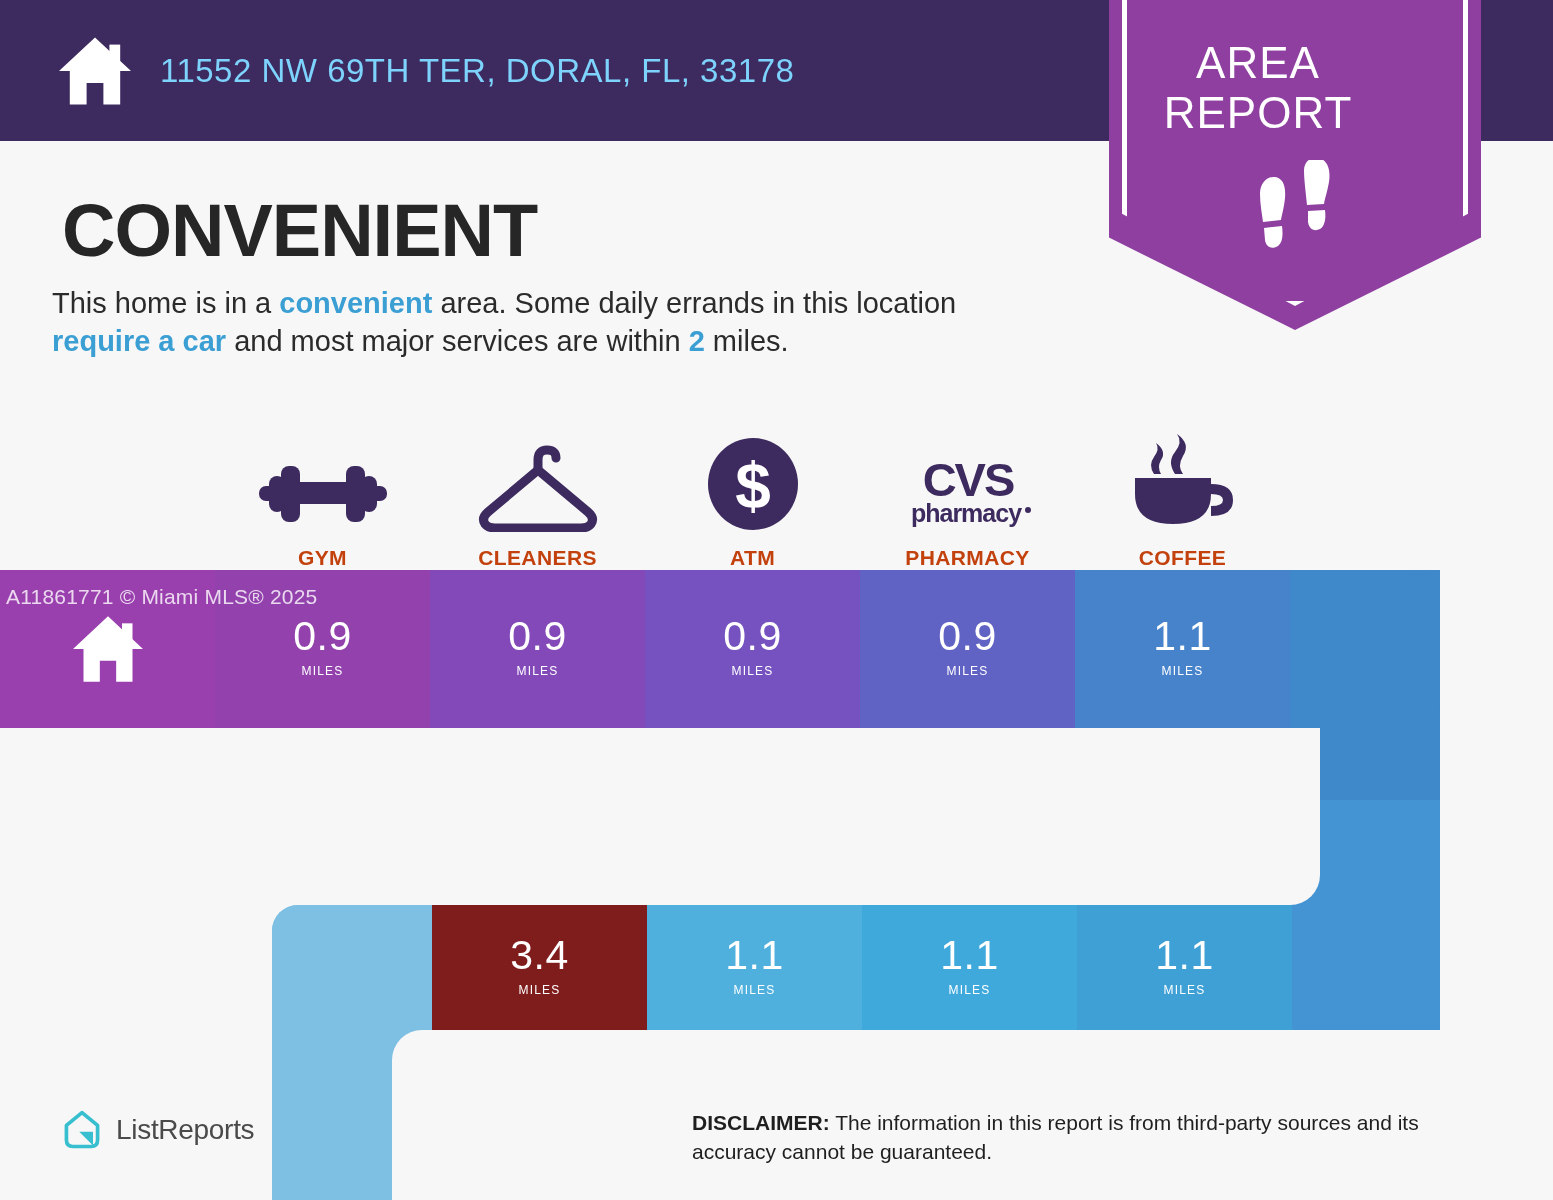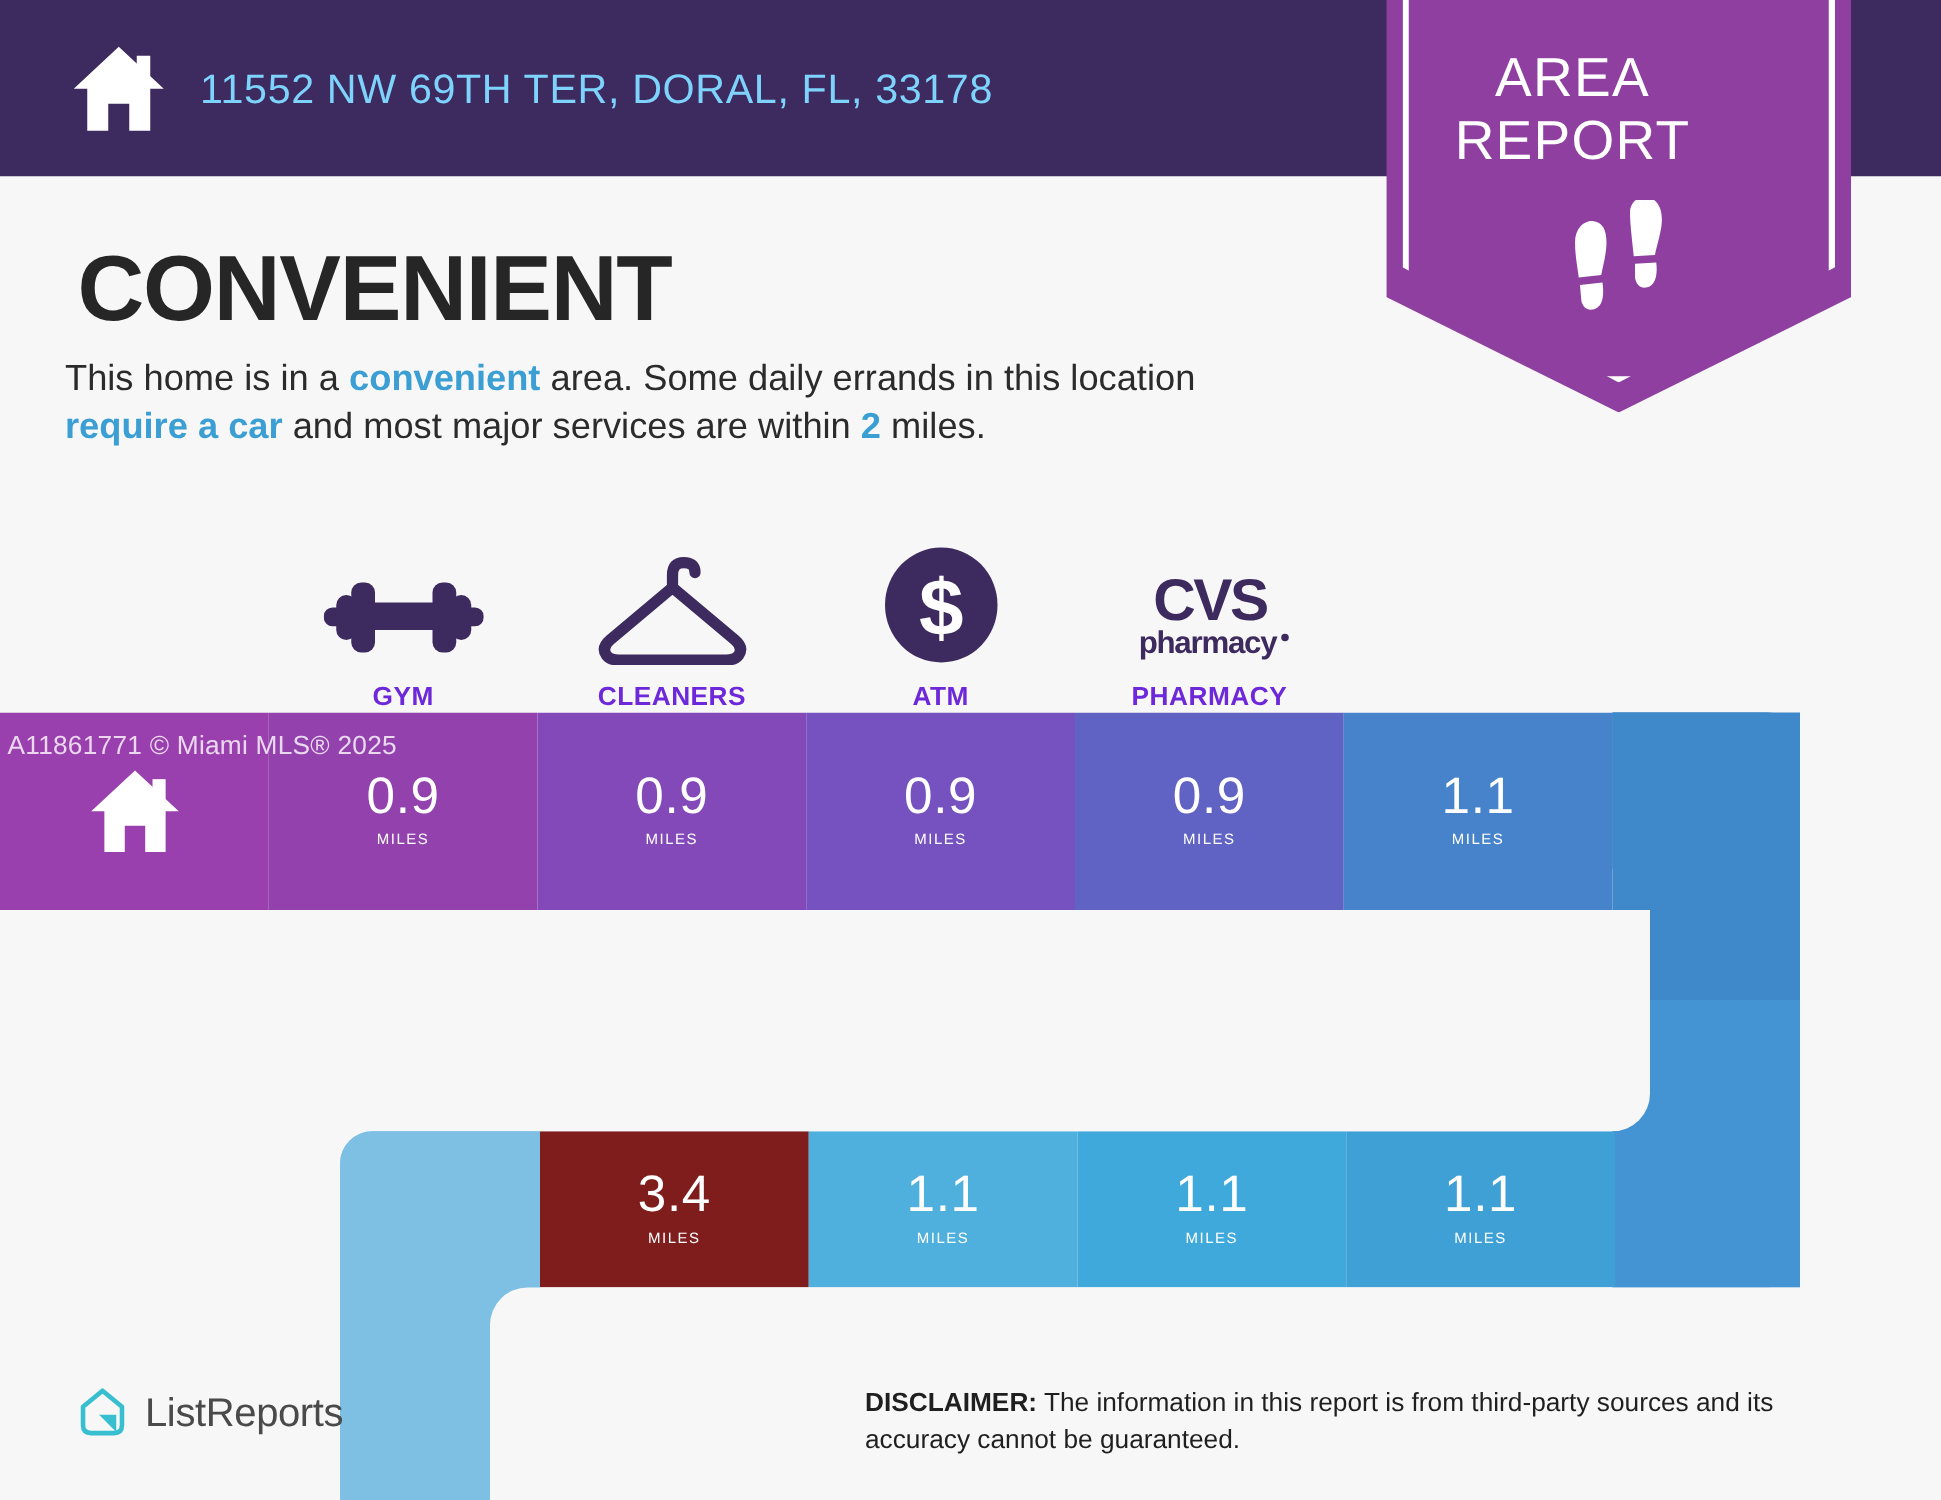--- a/index.html
+++ b/index.html
@@ -59,21 +59,21 @@
   .subhead b { color:#3b9fd4; font-weight:700; }
 
   
   .icon-row { position:absolute; display:flex; }
   .icon-cell {
     display:flex; flex-direction:column; align-items:center; justify-content:flex-end;
   }
   .icon-art { height:100px; display:flex; align-items:flex-end; justify-content:center; }
   .icon-label {
     margin-top:14px; font-size:21px; font-weight:700;
-    color:#6d28d9; letter-spacing:.4px; white-space:nowrap;
+    color:#c2410c; letter-spacing:.4px; white-space:nowrap;
   }
 
   
   .snake { position:absolute; left:0; top:570px; width:1553px; height:630px; }
 
   .bar-row { position:absolute; display:flex; overflow:hidden; }
   .seg {
     display:flex; flex-direction:column; align-items:center; justify-content:center;
     color:#ffffff; height:100%;
   }
@@ -120,21 +120,21 @@
     position:absolute; left:6px; top:585px;
     font-size:21px; color:rgba(255,255,255,.80);
     font-family:"Liberation Sans", sans-serif; letter-spacing:.2px;
     white-space:nowrap; z-index:40;
   }
 
   
   .brand { position:absolute; left:60px; top:1108px; display:flex; align-items:center; z-index:30; }
   .brand-mark { width:44px; height:44px; flex:none; }
   .brand-name {
-    margin-left:12px; font-size:32px; color:#4a4a4a; font-weight:400; letter-spacing:-.3px;
+    margin-left:12px; font-size:28px; color:#4a4a4a; font-weight:400; letter-spacing:-.3px;
   }
   .disclaimer {
     position:absolute; left:692px; top:1108px; width:810px;
     font-size:21px; line-height:29px; color:#1f1f1f;
   }
   .disclaimer b { font-weight:700; }
 </style>
 </head>
 <body>
 
@@ -204,20 +204,31 @@
     <div class="icon-art">
       <svg width="136" height="80" viewBox="0 0 136 80">
         <text x="68" y="44" text-anchor="middle" font-family="Liberation Sans, sans-serif" font-size="47" font-weight="700" fill="#3d2a5e" letter-spacing="-2">CVS</text>
         <text x="66" y="70" text-anchor="middle" font-family="Liberation Sans, sans-serif" font-size="25" font-weight="700" fill="#3d2a5e" letter-spacing="-1">pharmacy</text>
         <circle cx="128" cy="58" r="3" fill="#3d2a5e"></circle>
       </svg>
     </div>
     <div class="icon-label">PHARMACY</div>
   </div>
 
+  <div class="icon-cell" style="width:215px;">
+    <div class="icon-art">
+      <svg width="108" height="98" viewBox="0 0 108 98">
+        <path d="M6 44 L82 44 L82 60 Q82 90 44 90 Q6 90 6 60 Z" fill="#3d2a5e"></path>
+        <path d="M82 50 Q104 50 104 66 Q104 82 82 82 L82 72 Q94 72 94 66 Q94 60 82 60 Z" fill="#3d2a5e"></path>
+        <path d="M46 40 Q38 28 46 18 Q54 8 48 0 Q62 10 54 22 Q48 32 54 40 Z" fill="#3d2a5e"></path>
+        <path d="M25 40 Q19 31 25 23 Q31 15 27 9 Q38 17 32 26 Q28 33 32 40 Z" fill="#3d2a5e"></path>
+      </svg>
+    </div>
+    <div class="icon-label">COFFEE</div>
+  </div>
 </div>
 
 <div class="icon-row" style="left:430px; top:752px; width:860px; height:150px;">
 
   <div class="icon-cell" style="width:215px;">
     <div class="icon-art">
       <svg width="104" height="104" viewBox="0 0 104 104">
         <g transform="rotate(-37 52 52)">
           <path d="M10 30 L94 30 L94 46 Q84 46 84 54 Q84 62 94 62 L94 78 L10 78 L10 62 Q20 62 20 54 Q20 46 10 46 Z" fill="#3d2a5e"></path>
           <rect x="26" y="40" width="48" height="28" fill="none" stroke="#ffffff" stroke-width="6"></rect>

